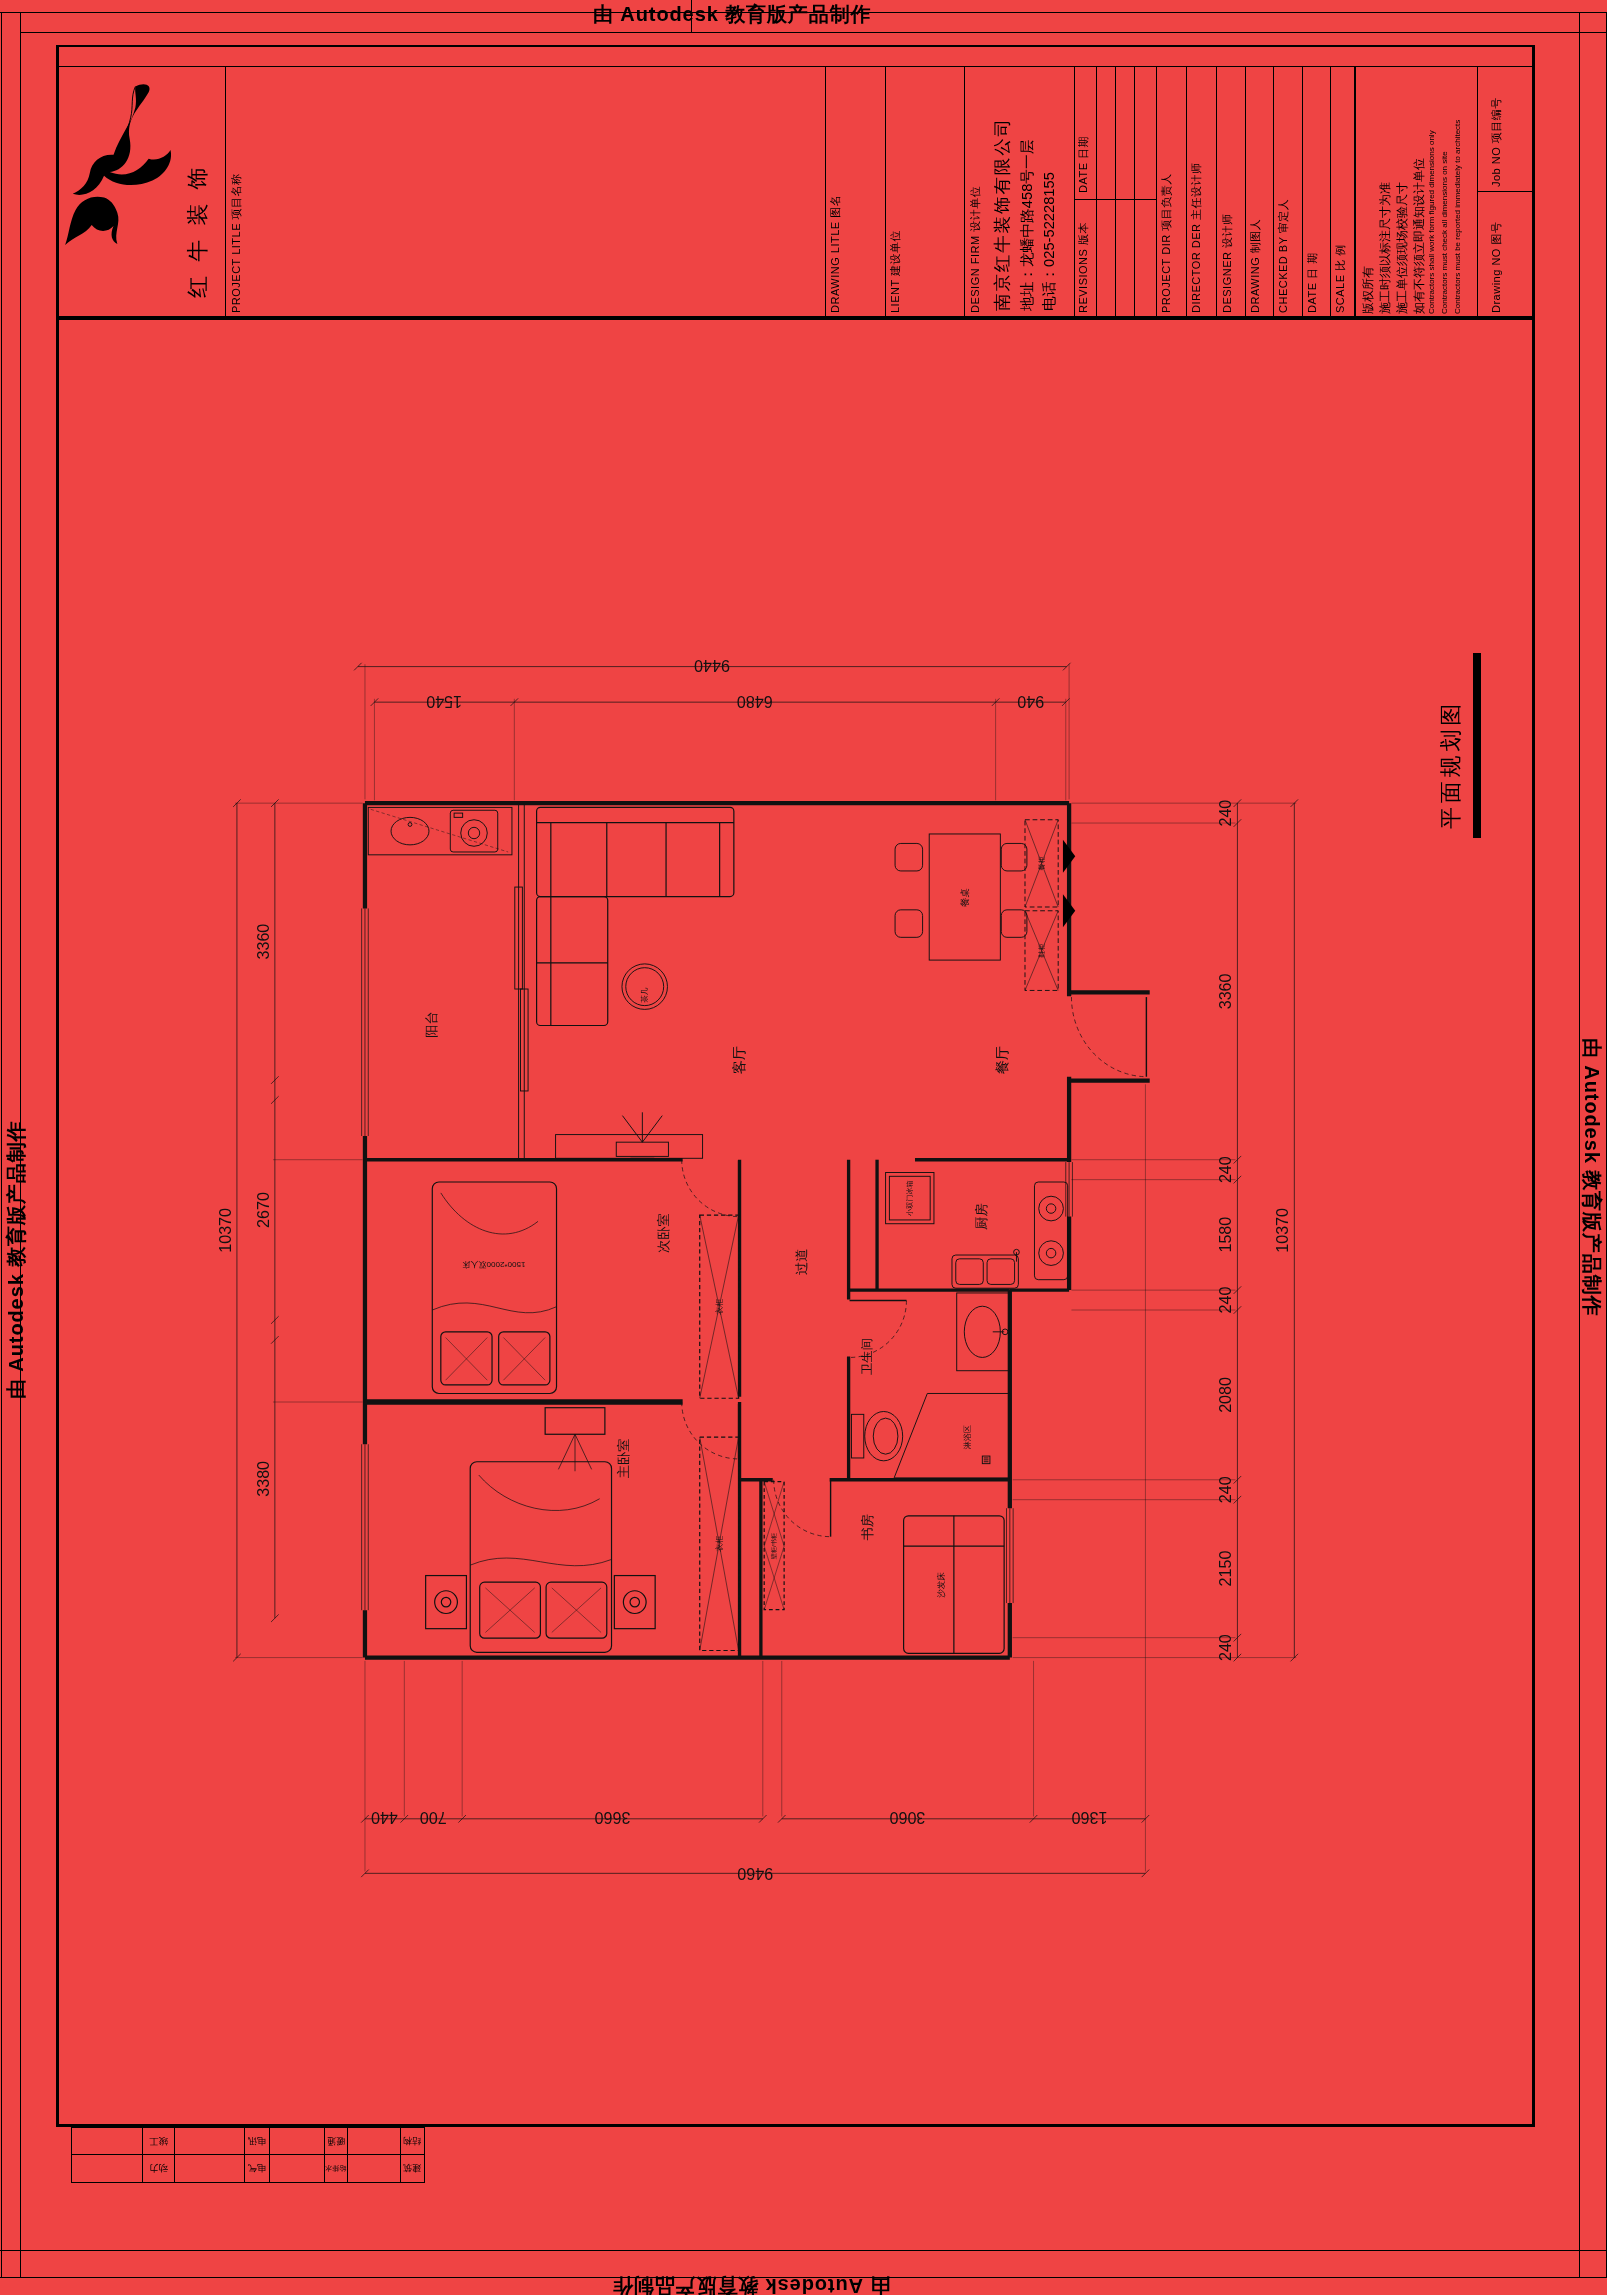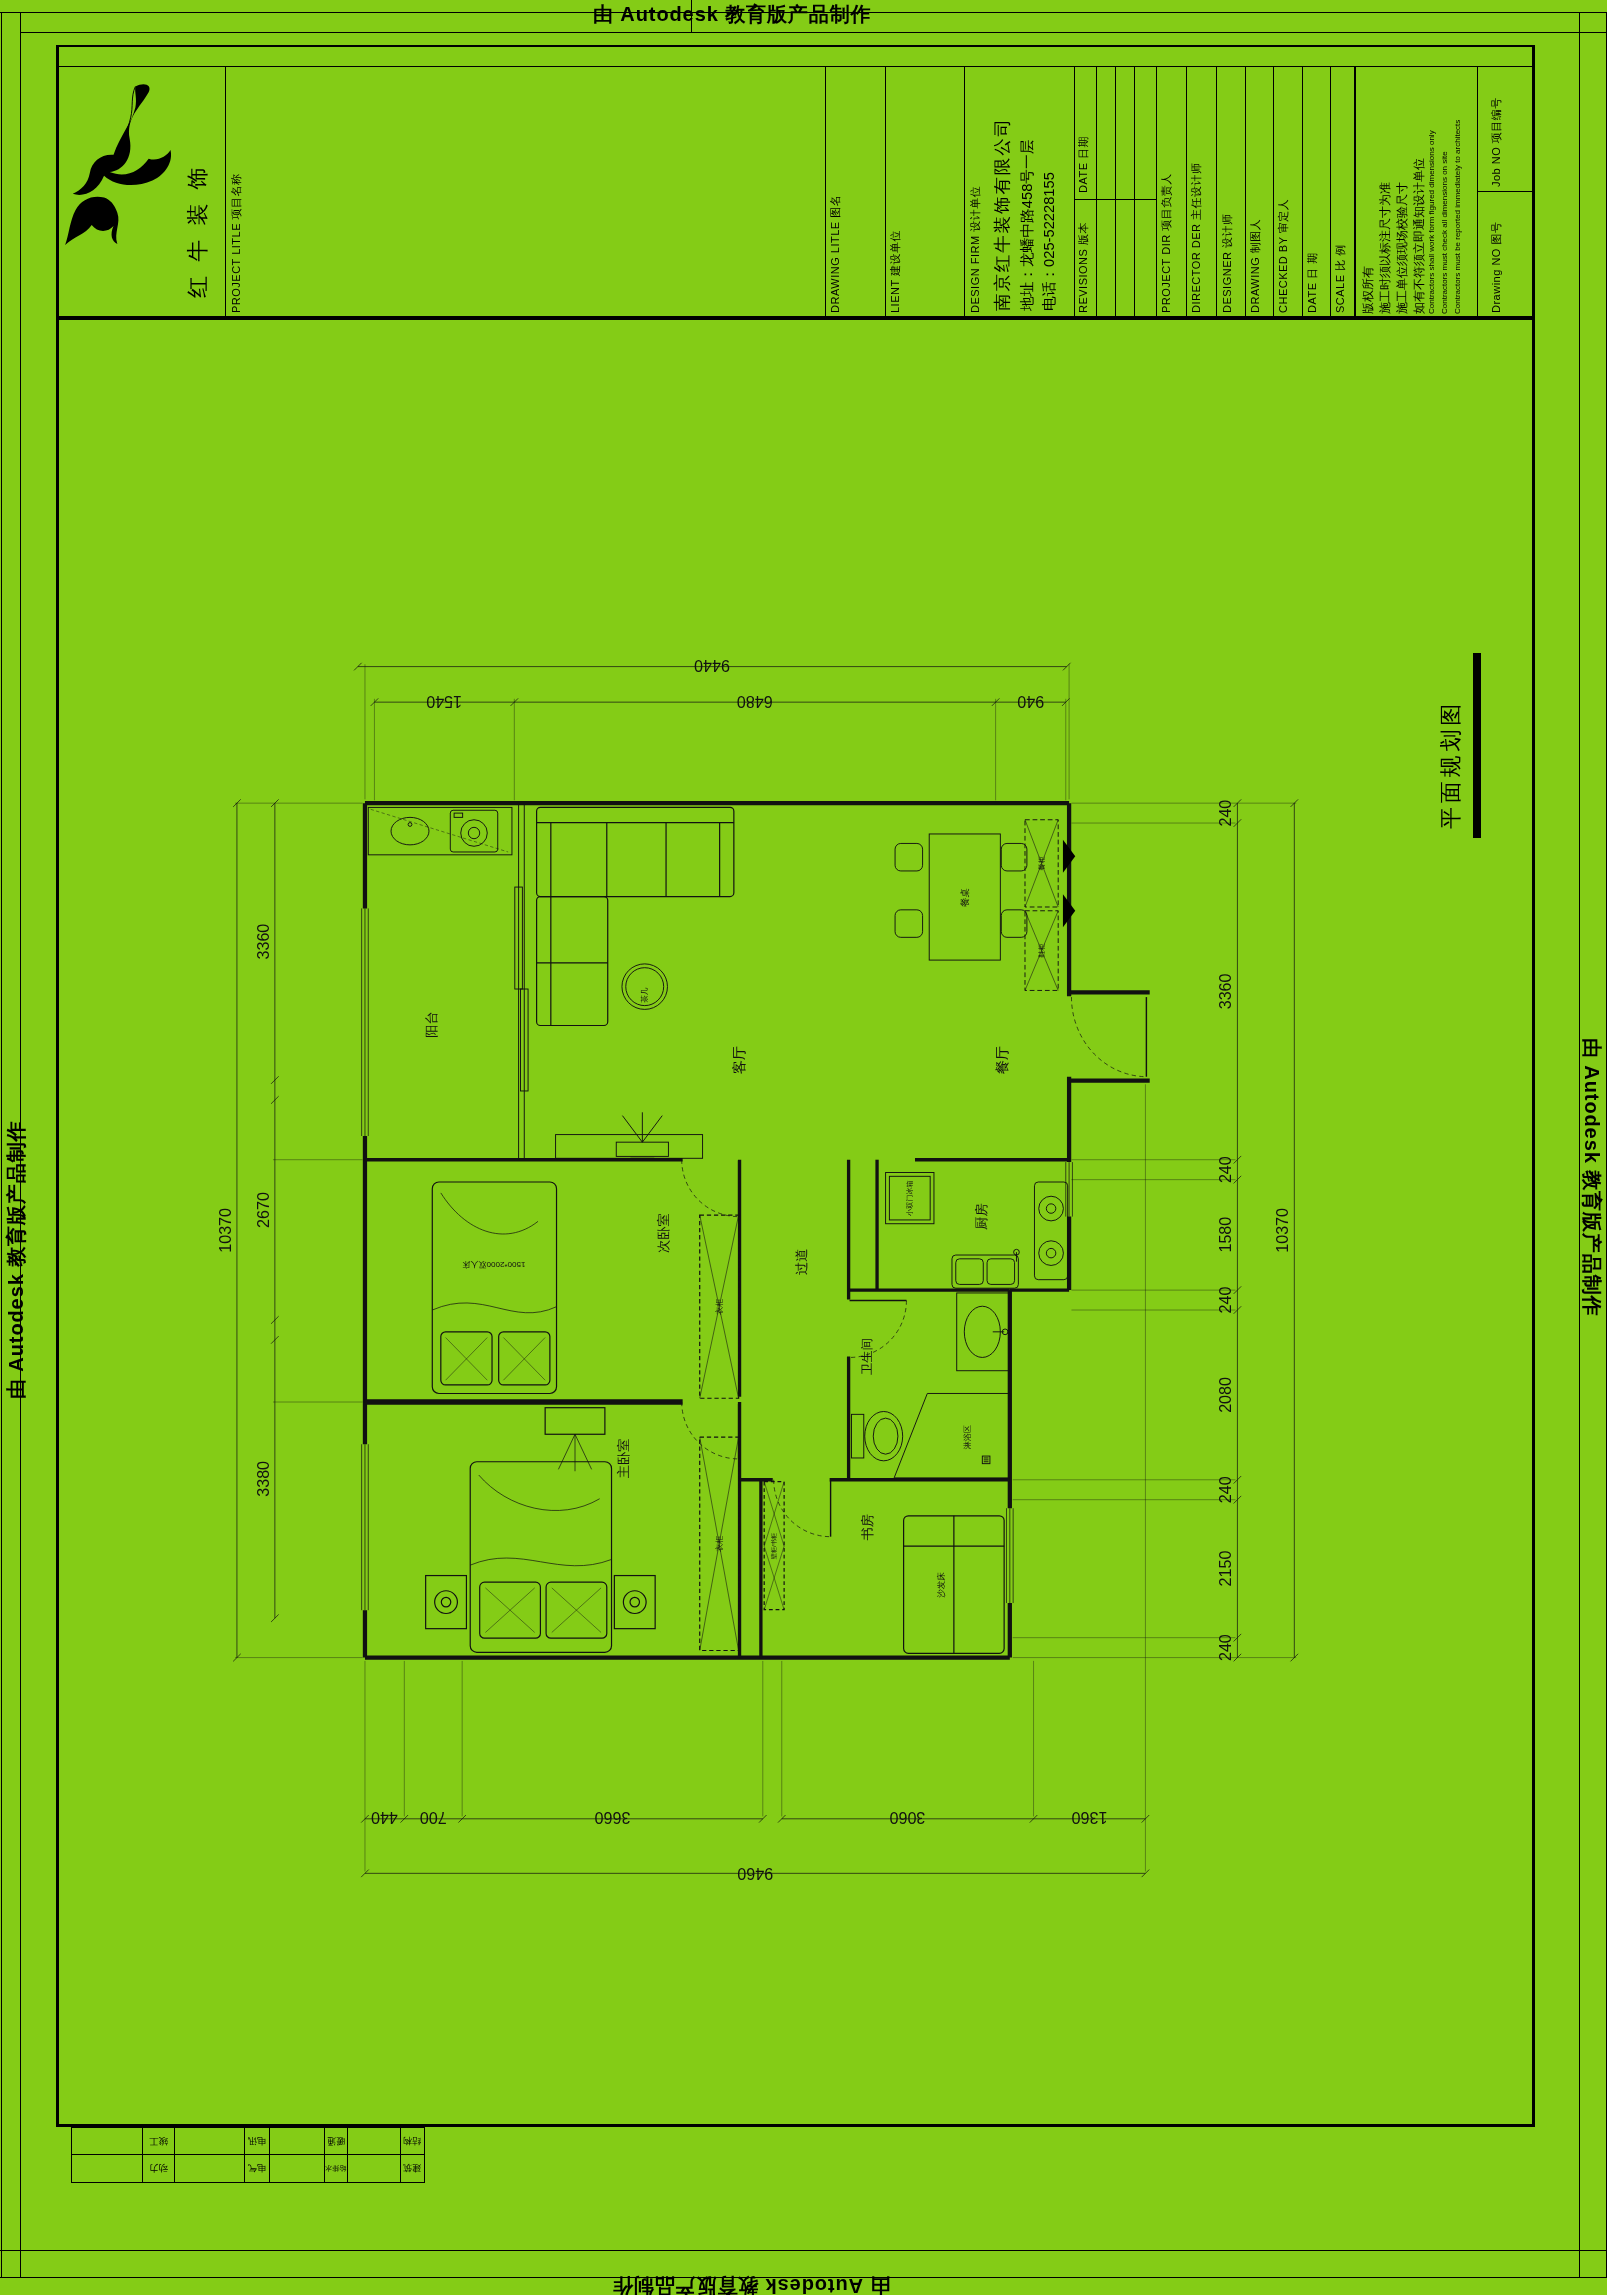--- a/index.html
+++ b/index.html
@@ -1,16 +1,16 @@
 <!DOCTYPE html>
 <html style="font-size:7.6px"><head>
 <meta charset="utf-8">
 <style>
   html,body{margin:0;padding:0;background:#e8e8e8;}
-  .page{position:relative;width:1607px;height:2295px;background:#84cc16;overflow:hidden;
+  .page{position:relative;width:1607px;height:2295px;background:#ef4444;overflow:hidden;
         font-family:"Liberation Sans","DejaVu Sans",sans-serif;color:#000;}
   .hline,.vline{position:absolute;background:#000;}
   .vtext{position:absolute;transform-origin:0 0;transform:rotate(-90deg);white-space:nowrap;}
   .vtext90{position:absolute;transform-origin:0 0;transform:rotate(90deg);white-space:nowrap;}
   .flip{display:inline-block;transform:rotate(180deg);white-space:nowrap;}
   .wm{font-weight:700;font-size:20px;letter-spacing:0.9px;}
   .lbl{font-size:11px;letter-spacing:0.5px;}
   .cellbox{position:absolute;display:flex;align-items:center;justify-content:center;}
   svg text{font-family:"Liberation Sans","DejaVu Sans",sans-serif;fill:#111;}
 </style>

